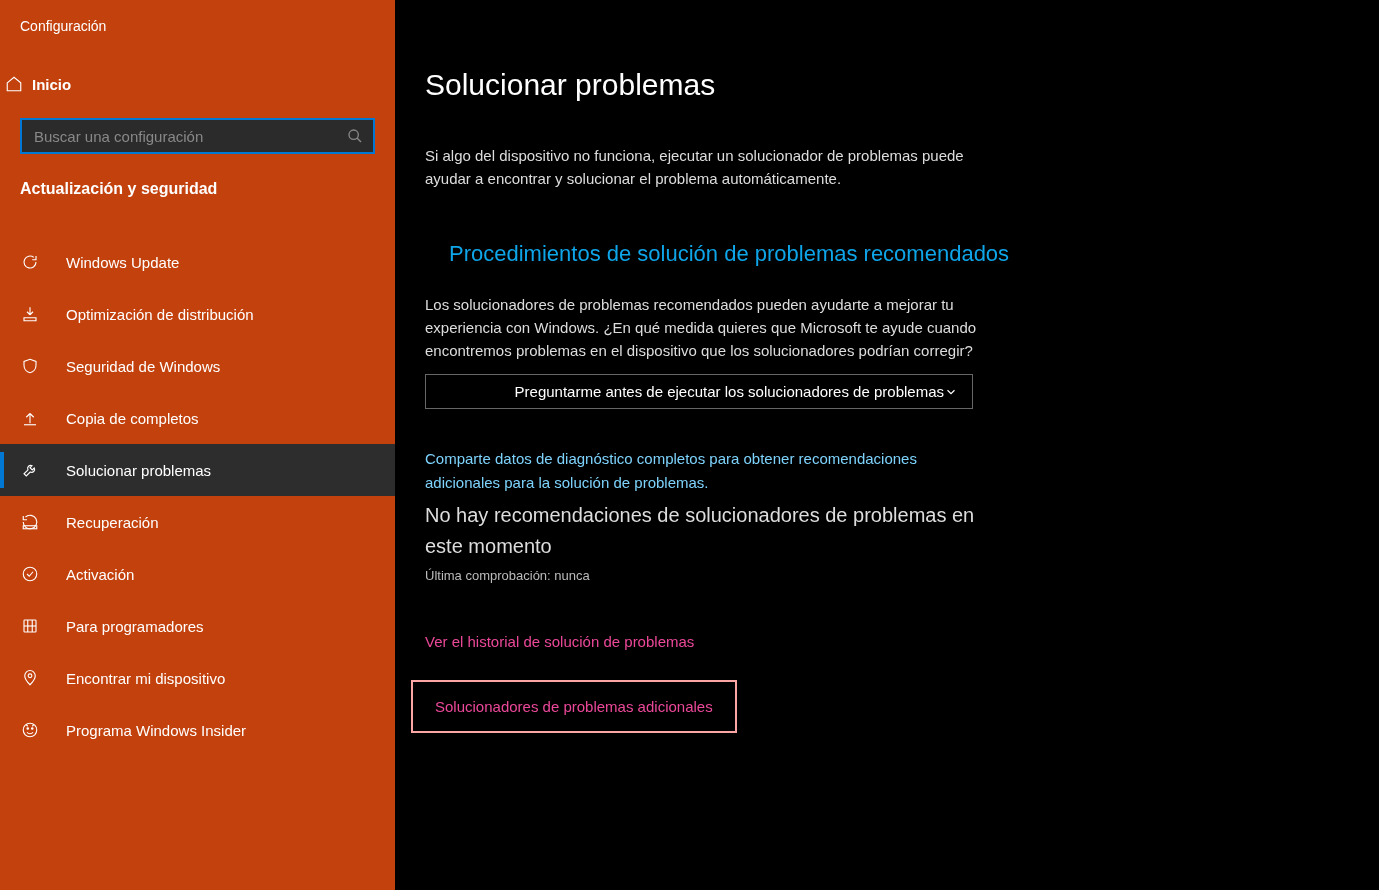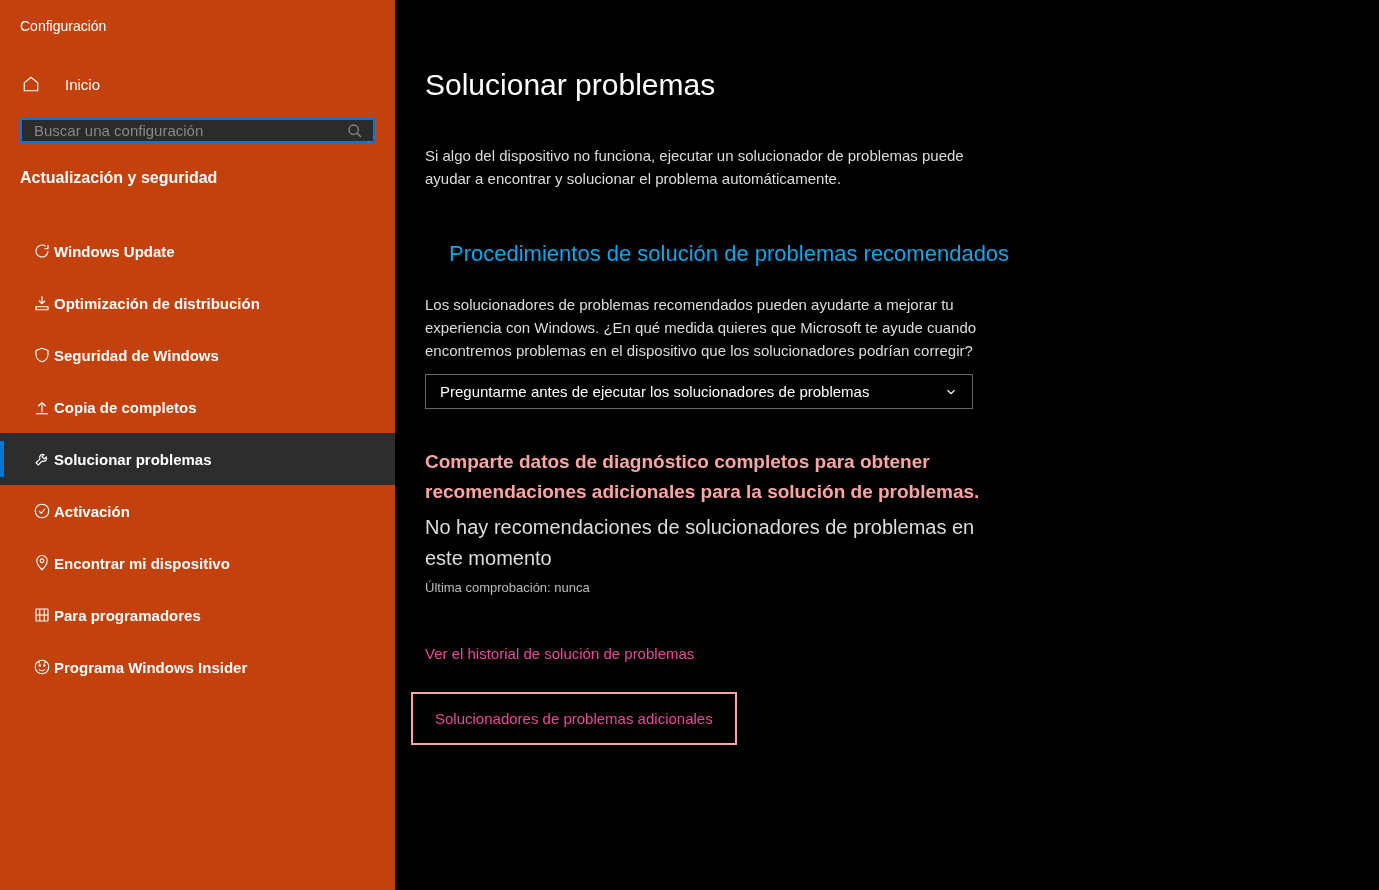--- a/index.html
+++ b/index.html
@@ -24,35 +24,36 @@
       padding-top: 18px;
     }
     .sidebar-header {
       padding: 0 20px 30px 20px;
       font-size: 14px;
       color: #fff;
     }
     .sidebar-home {
       display: flex;
       align-items: center;
-      padding: 10px 21px;
-      gap: 24px;
+      padding: 10px 4px;
+      gap: 8px;
       cursor: pointer;
       font-size: 15px;
+      font-weight: bold;
     }
     .sidebar-home .icon {
       width: 20px;
       height: 20px;
       display: flex;
       align-items: center;
       justify-content: center;
     }
     .search-box {
       margin: 14px 20px 26px 20px;
-      height: 25px;
+      height: 36px;
       border: 2px solid #0078d4;
       background: #2b2b2b;
       display: flex;
       align-items: center;
       padding: 0 10px 0 12px;
     }
     .search-input {
       flex: 1;
       background: transparent;
       border: none;
@@ -75,27 +76,26 @@
       color: #fff;
     }
     .nav-list {
       display: flex;
       flex-direction: column;
       margin-top: 20px;
     }
     .nav-item {
       display: flex;
       align-items: center;
-      padding: 16px 32px;
-      gap: 2px;
+      padding: 16px 20px;
+      gap: 26px;
       cursor: pointer;
       font-size: 15px;
       color: #fff;
       position: relative;
-      font-weight: bold;
     }
     .nav-item.active {
       background: #2d2d2d;
     }
     .nav-item.active::before {
       content: "";
       position: absolute;
       left: 0;
       top: 8px;
       bottom: 8px;
@@ -140,35 +140,34 @@
       font-size: 15px;
       color: #ddd;
       line-height: 1.55;
       max-width: 560px;
       margin-bottom: 12px;
       margin-top: 8px;
     }
     .dropdown {
       display: flex;
       align-items: center;
-      justify-content: space-between;
+      justify-content: flex-end;
       border: 1px solid #666;
       padding: 8px 14px;
       max-width: 548px;
       font-size: 15px;
       margin-bottom: 38px;
       cursor: pointer;
     }
     .warning-text {
-      color: #fca5a5;
-      font-size: 19px;
+      color: #7dd3fc;
+      font-size: 15px;
       line-height: 1.55;
       max-width: 560px;
       margin-bottom: 6px;
-      font-weight: bold;
     }
     .no-rec-text {
       font-size: 20px;
       color: #ddd;
       line-height: 1.55;
       max-width: 560px;
       margin-bottom: 6px;
     }
     .last-check {
       font-size: 13px;
@@ -262,45 +261,55 @@
       <span class="icon">
         <svg width="18" height="18" viewBox="0 0 24 24" fill="none" stroke="currentColor" stroke-width="1.5">
             <path d="M14.7 6.3a4 4 0 0 0-5.4 5.4L4 17l3 3 5.3-5.3a4 4 0 0 0 5.4-5.4L15 12l-3-3 2.7-2.7z"></path>
           </svg>
       </span>
       <span>Solucionar problemas</span>
     </div>
     <div class="nav-item">
       <span class="icon">
         <svg width="18" height="18" viewBox="0 0 24 24" fill="none" stroke="currentColor" stroke-width="1.5">
+            <path d="M3 12a9 9 0 1 0 3-6.7"></path>
+            <path d="M3 4v5h5"></path>
+            <rect x="3" y="17" width="18" height="4"></rect>
+          </svg>
+      </span>
+      <span>Recuperación</span>
+    </div>
+    <div class="nav-item">
+      <span class="icon">
+        <svg width="18" height="18" viewBox="0 0 24 24" fill="none" stroke="currentColor" stroke-width="1.5">
             <circle cx="12" cy="12" r="9"></circle>
             <path d="M8 12l3 3 5-6"></path>
           </svg>
       </span>
       <span>Activación</span>
-    </div>
-    <div class="nav-item">
-      <span class="icon">
-        <svg width="18" height="18" viewBox="0 0 24 24" fill="none" stroke="currentColor" stroke-width="1.5">
-            <path d="M12 21s-7-7-7-12a7 7 0 0 1 14 0c0 5-7 12-7 12z"></path>
-            <circle cx="12" cy="9" r="2.5"></circle>
-          </svg>
-      </span>
-      <span>Encontrar mi dispositivo</span>
     </div>
     <div class="nav-item">
       <span class="icon">
         <svg width="18" height="18" viewBox="0 0 24 24" fill="none" stroke="currentColor" stroke-width="1.5">
             <rect x="4" y="4" width="16" height="16" rx="1"></rect>
             <line x1="9" y1="4" x2="9" y2="20"></line>
             <line x1="15" y1="4" x2="15" y2="20"></line>
             <line x1="4" y1="12" x2="20" y2="12"></line>
           </svg>
       </span>
       <span>Para programadores</span>
+    </div>
+    <div class="nav-item">
+      <span class="icon">
+        <svg width="18" height="18" viewBox="0 0 24 24" fill="none" stroke="currentColor" stroke-width="1.5">
+            <path d="M12 21s-7-7-7-12a7 7 0 0 1 14 0c0 5-7 12-7 12z"></path>
+            <circle cx="12" cy="9" r="2.5"></circle>
+          </svg>
+      </span>
+      <span>Encontrar mi dispositivo</span>
     </div>
     <div class="nav-item">
       <span class="icon">
         <svg width="18" height="18" viewBox="0 0 24 24" fill="none" stroke="currentColor" stroke-width="1.5">
             <circle cx="12" cy="12" r="9"></circle>
             <circle cx="9" cy="10" r="1" fill="currentColor"></circle>
             <circle cx="15" cy="10" r="1" fill="currentColor"></circle>
             <path d="M7 5l2 2M17 5l-2 2"></path>
             <path d="M8 15c1 1.5 2.5 2 4 2s3-.5 4-2"></path>
           </svg>

